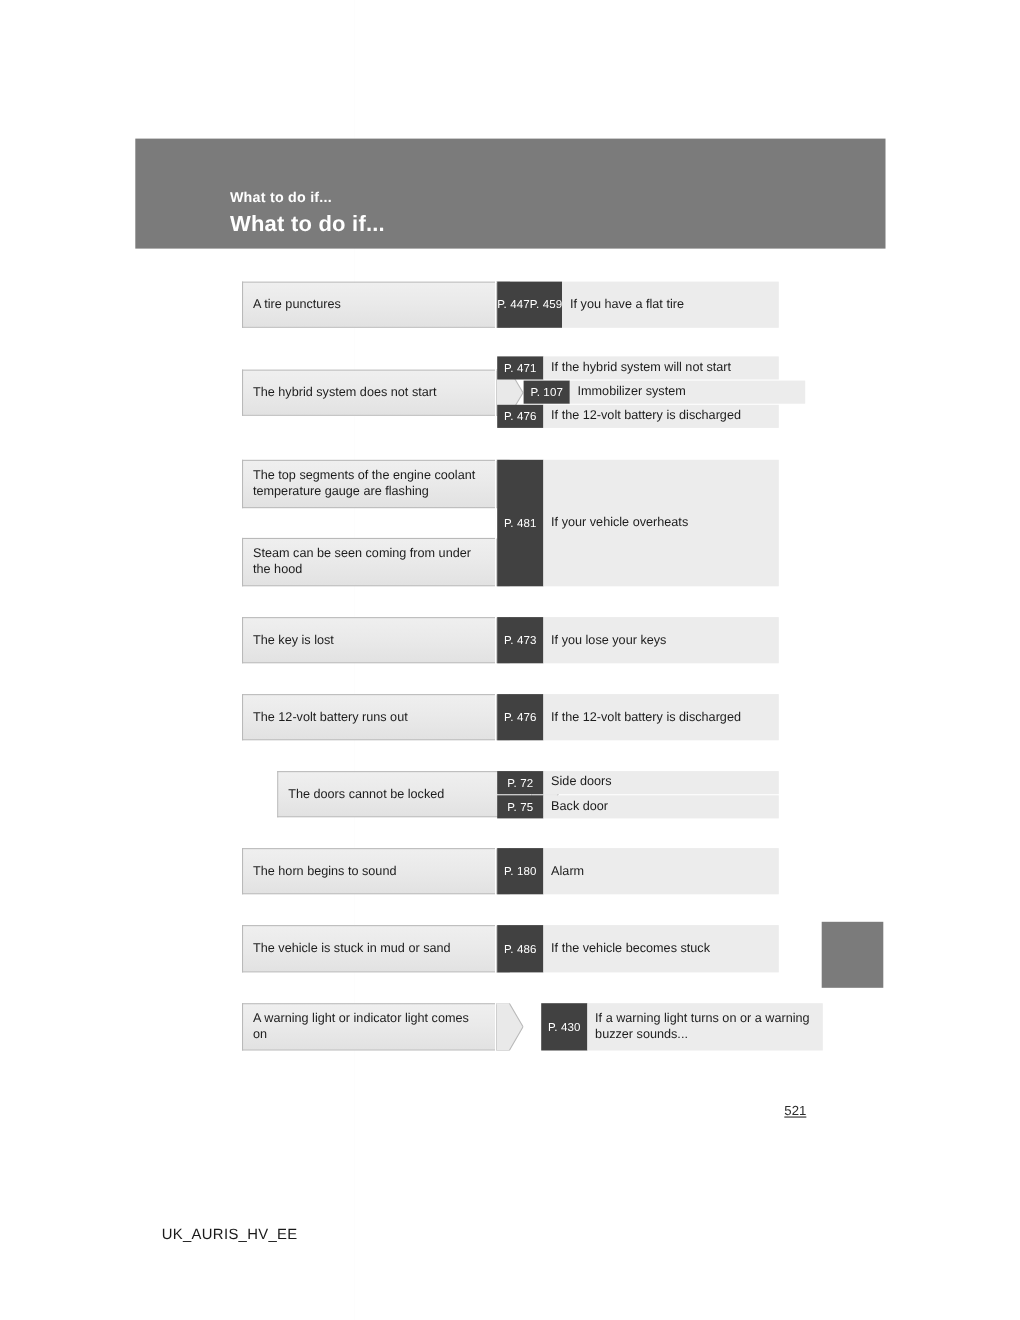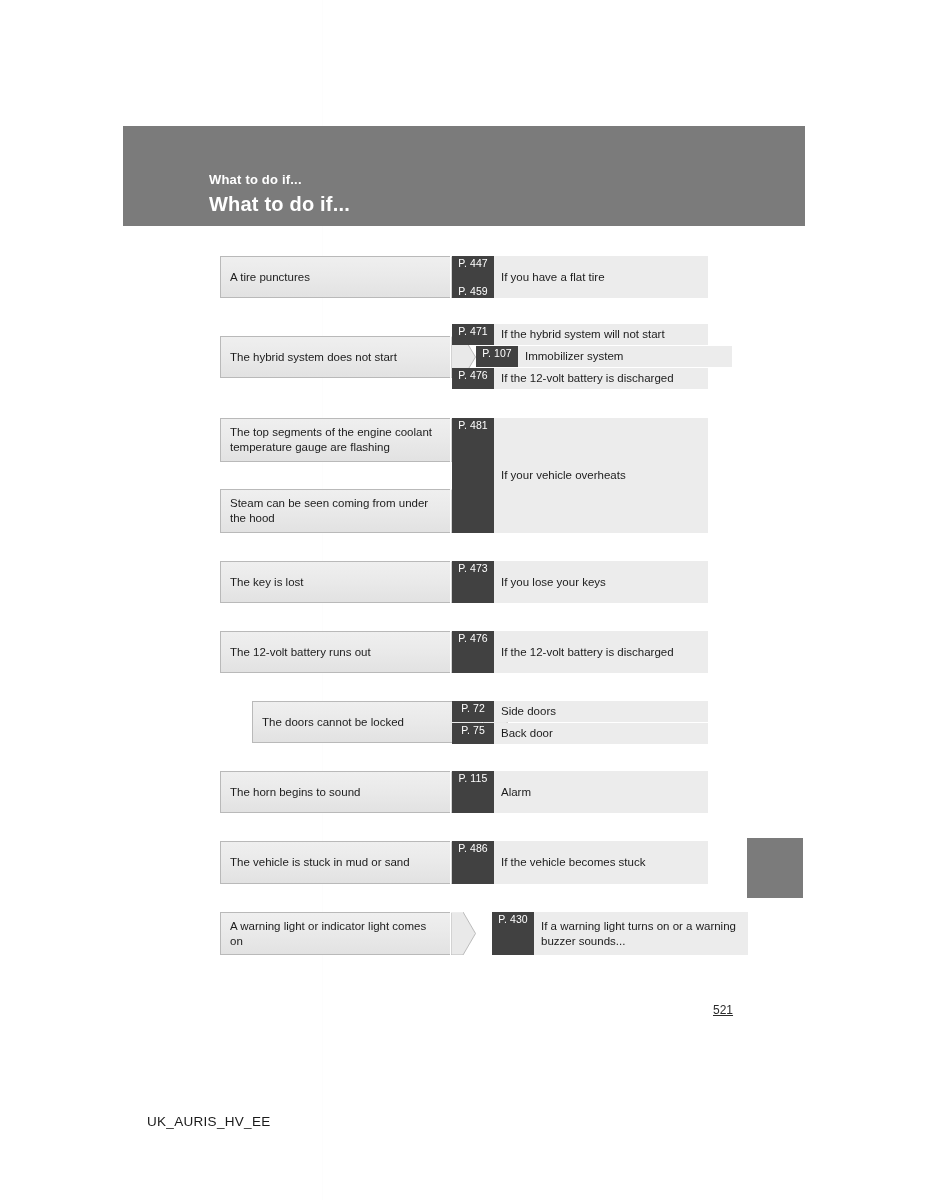--- a/index.html
+++ b/index.html
@@ -109,23 +109,23 @@
   }
   .ref-row:last-child { margin-bottom: 0; }
 
   .page-chip {
     flex: 0 0 42px;
     background: #414141;
     color: #ffffff;
     font-size: 10.5px;
     line-height: 14px;
     display: flex;
-    flex-direction: column;
+    flex-direction: row;
     align-items: center;
-    justify-content: space-between;
+    justify-content: center;
     text-align: center;
     letter-spacing: 0.1px;
   }
   .page-chip .pnum { white-space: nowrap; }
 
   .ref-desc {
     flex: 1 1 auto;
     background: #ececec;
     display: flex;
     align-items: center;
@@ -327,21 +327,21 @@
           <span>The horn begins to sound</span>
           <span class="arrow-tip">
             <svg viewBox="0 0 25 44" preserveAspectRatio="none">
               <path d="M0,0 L12,0 L24.5,22 L12,44 L0,44 Z" fill="#e9e9e9" stroke="#b9b9b9" stroke-width="1"></path>
               <path d="M0,0.5 L12,0.5" stroke="#efefef" stroke-width="1" fill="none"></path>
             </svg>
           </span>
         </div>
         <div class="ref-row" style="position: absolute; left: 232px; top: 771px; width: 256px; height: 42px;">
           <div class="page-chip">
-            <span class="pnum">P. 115</span>
+            <span class="pnum">P. 180</span>
           </div>
           <div class="ref-desc">
             <span>Alarm</span>
           </div>
         </div>
       </div>
       <div class="group" style="left: 220px; top: 0px;">
         <div class="cond" style="top: 841px; height: 43px;">
           <span>The vehicle is stuck in mud or sand</span>
           <span class="arrow-tip">

